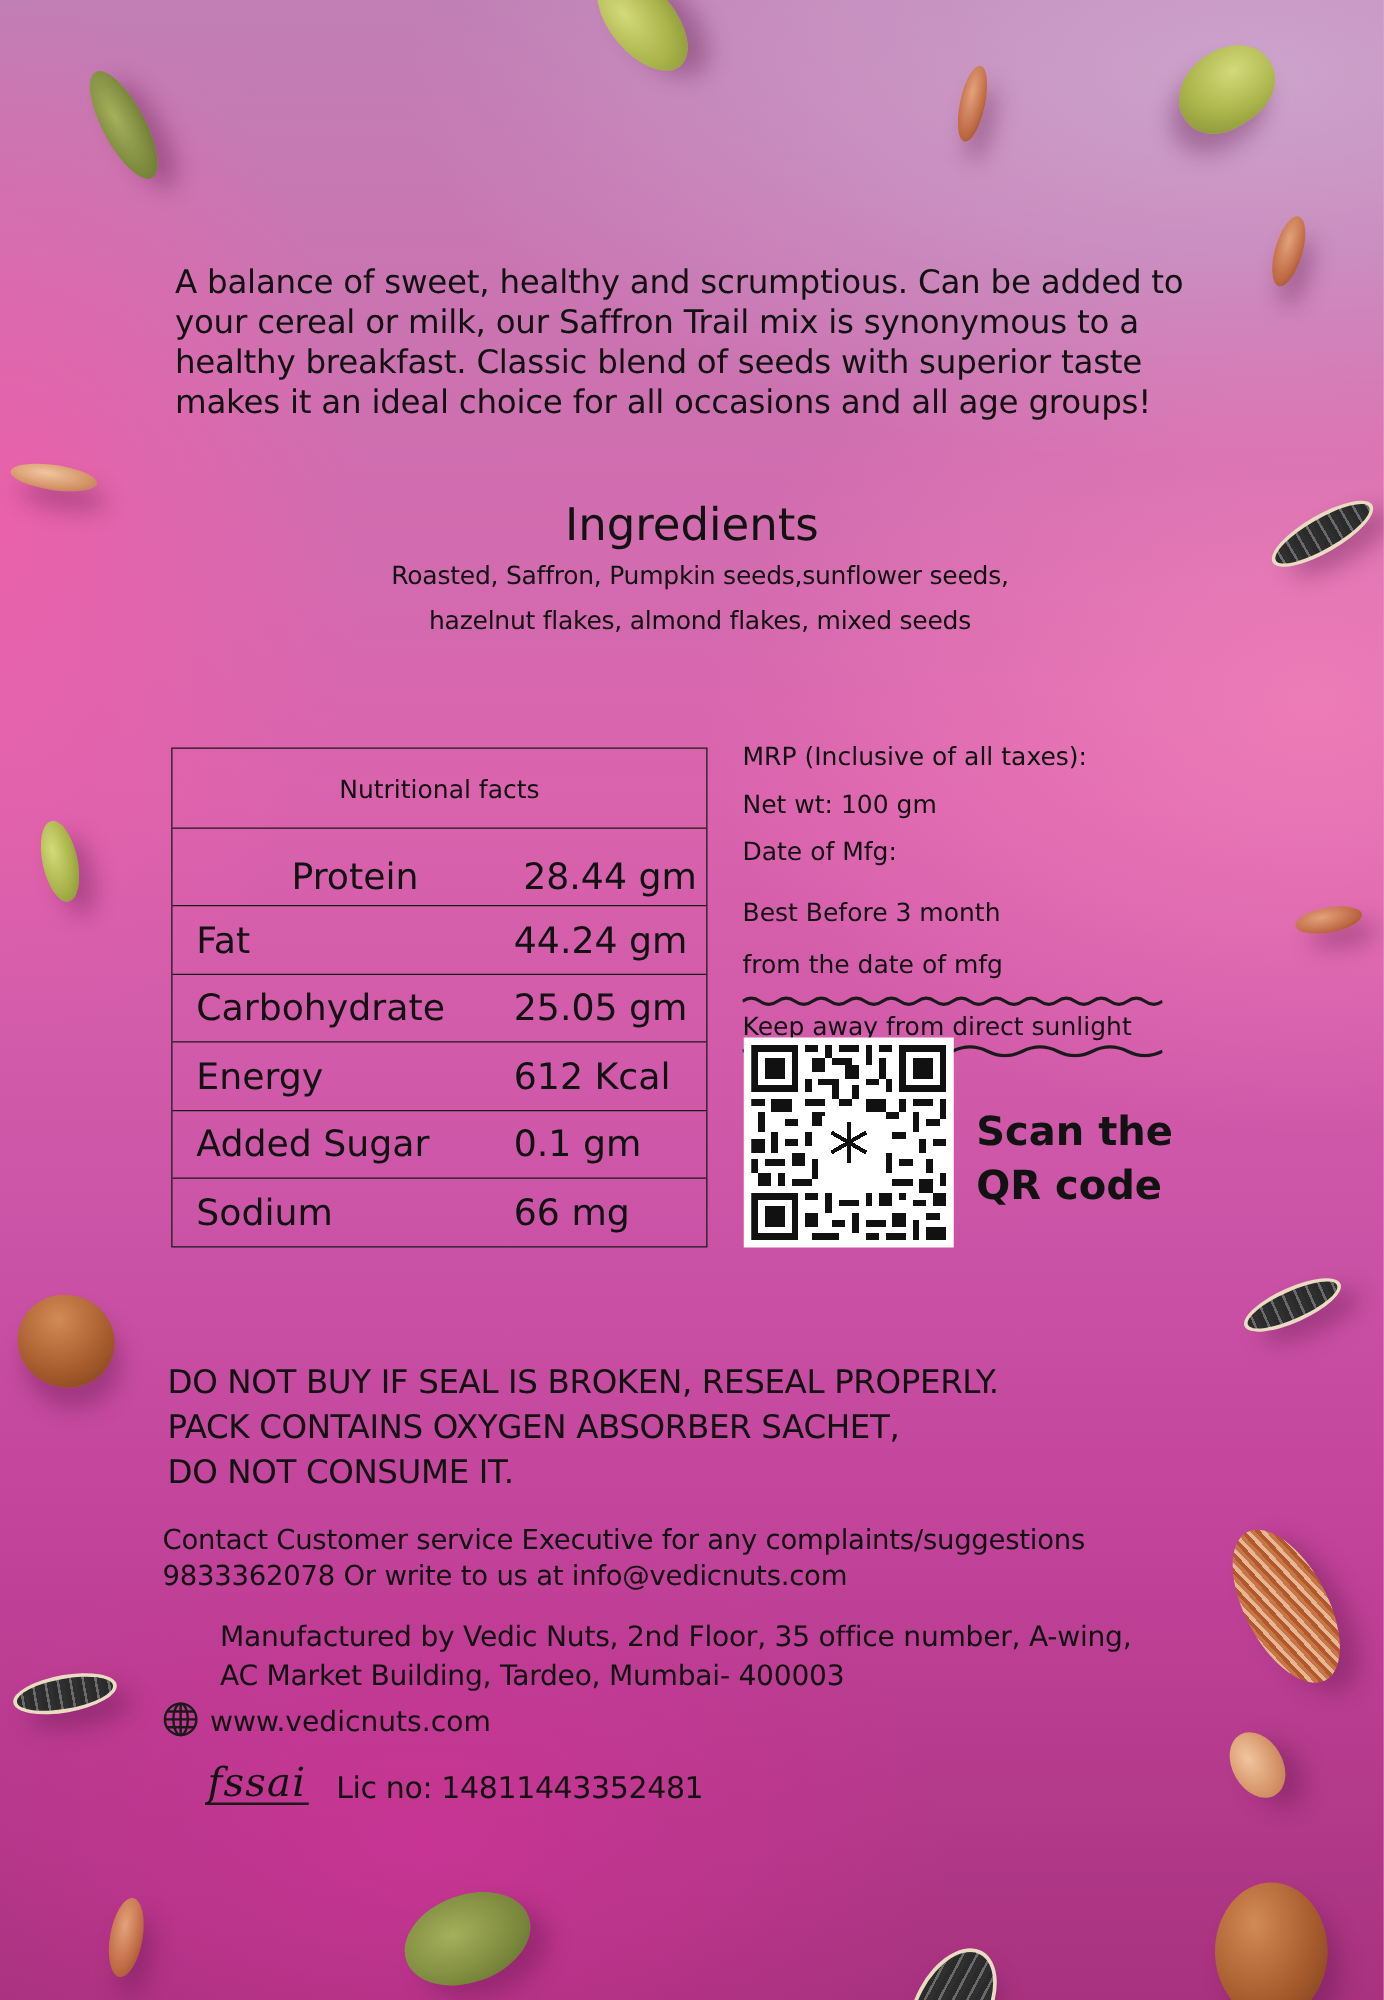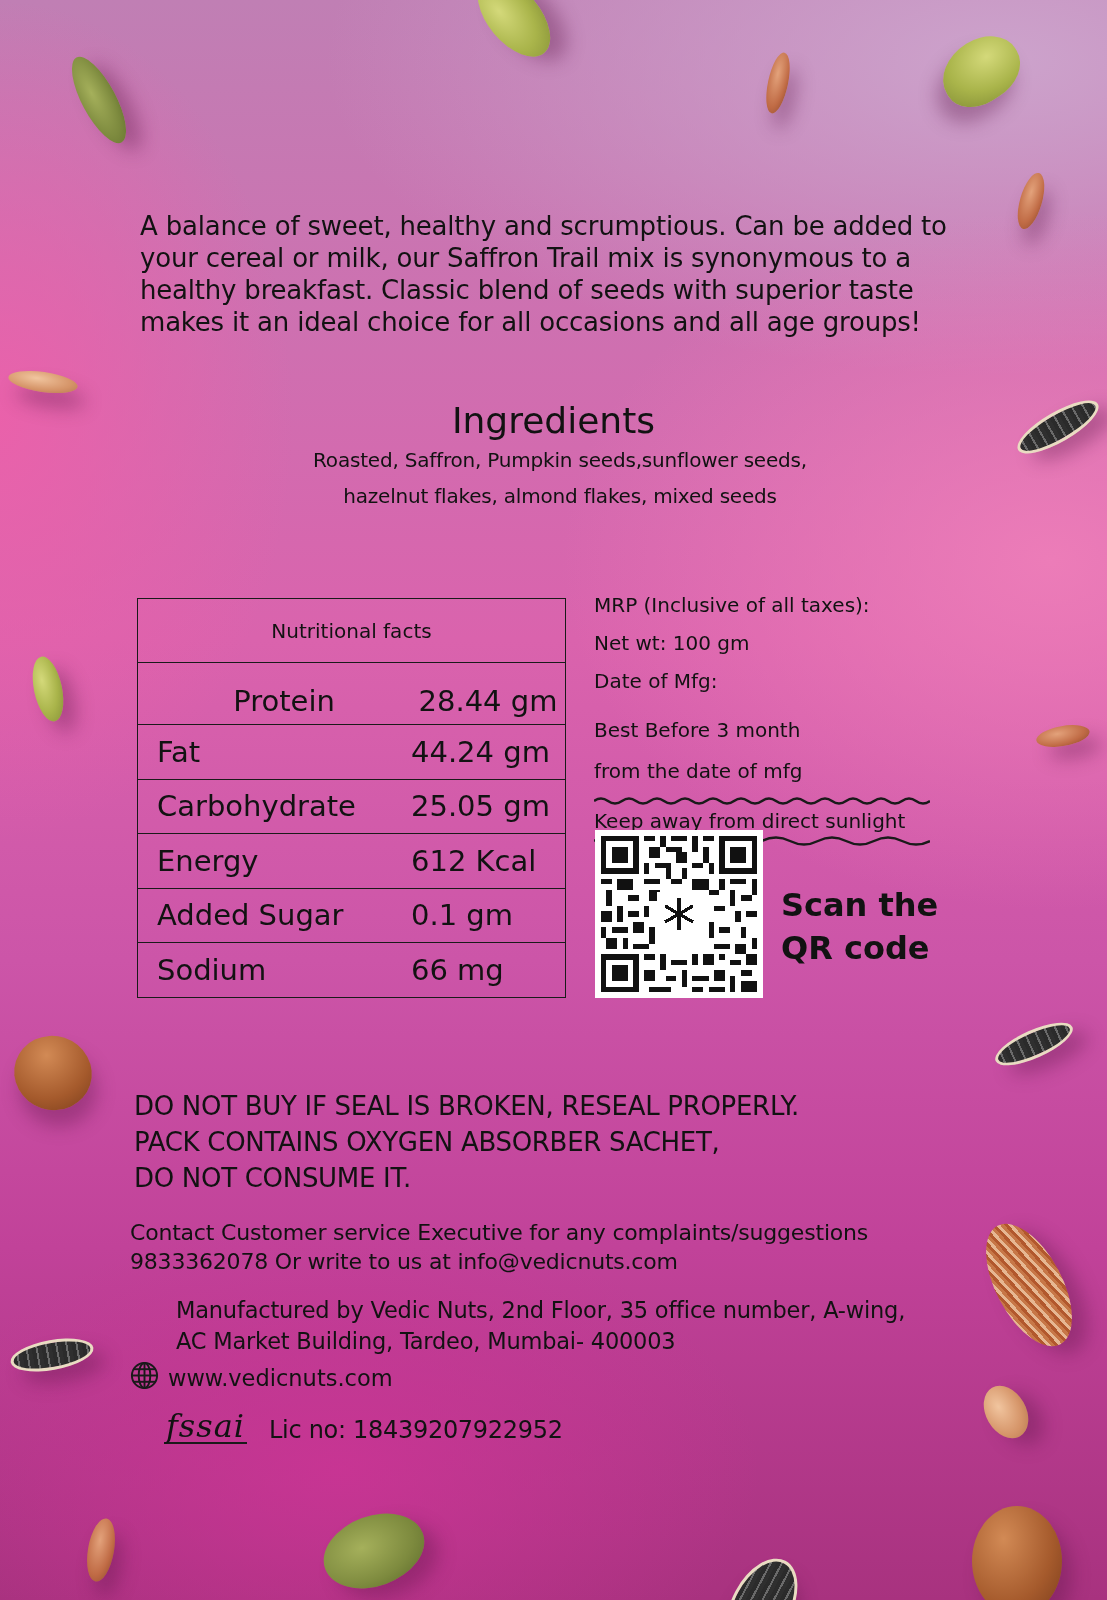--- a/index.html
+++ b/index.html
@@ -220,14 +220,14 @@
       <line x1="16" y1="3" x2="16" y2="29"></line>
       <line x1="5" y1="9.5" x2="27" y2="9.5"></line>
       <line x1="5" y1="22.5" x2="27" y2="22.5"></line>
     </g>
   </svg>
   <span>www.vedicnuts.com</span>
 </div>
 
 <div class="block fssai">
   <span class="fssai-logo">fssai</span>
-  <span class="lic">Lic no: 18439207922952</span>
+  <span class="lic">Lic no: 14811443352481</span>
 </div>
 
 </body></html>

